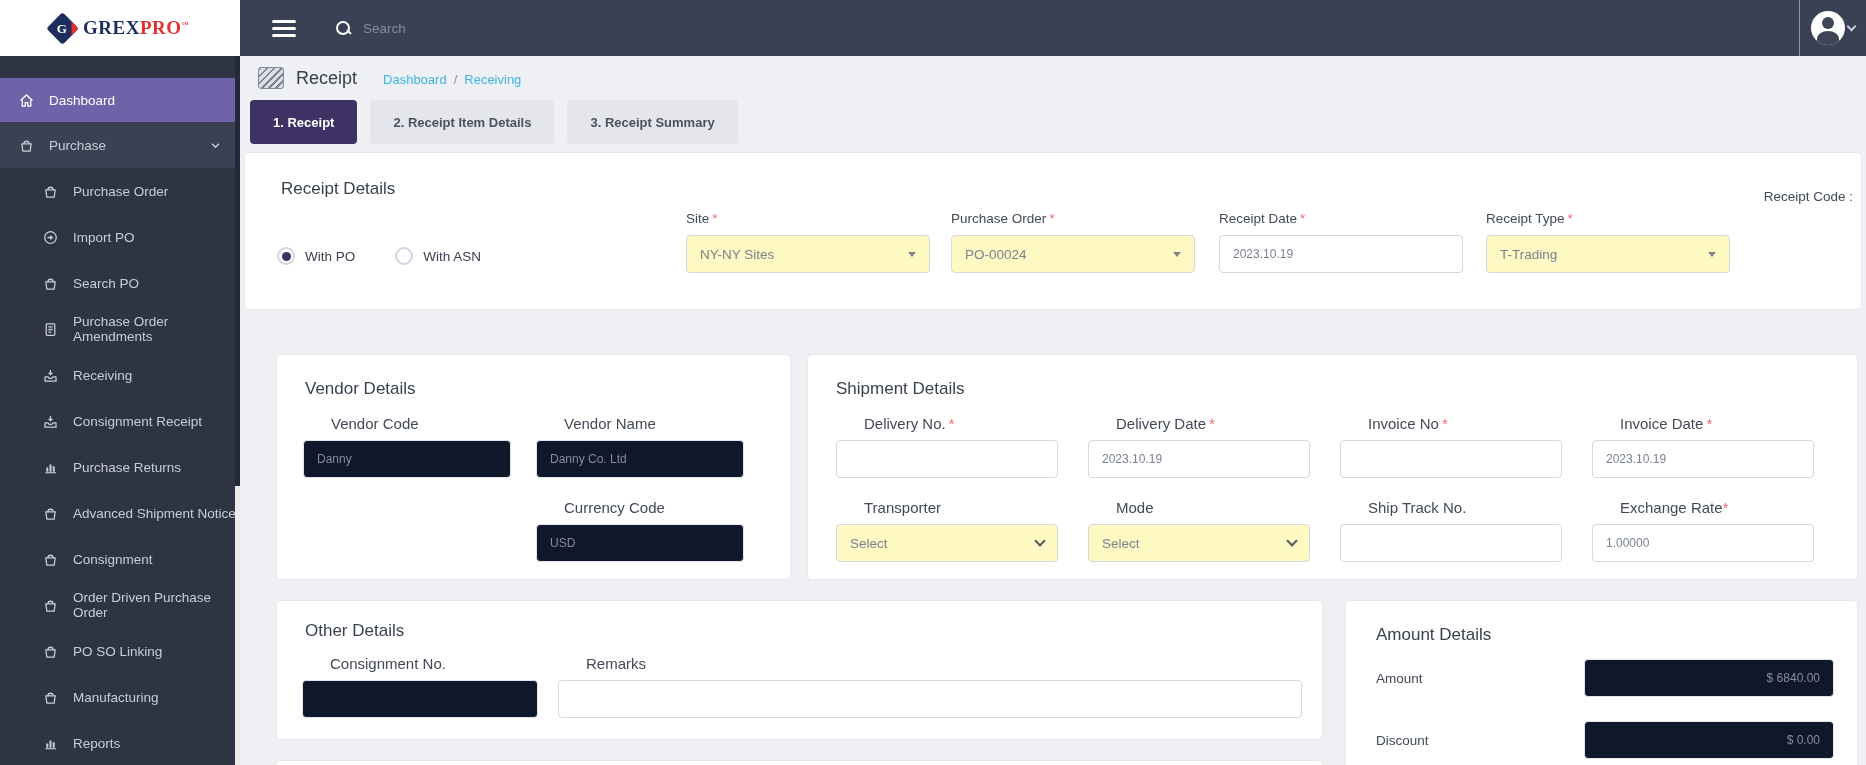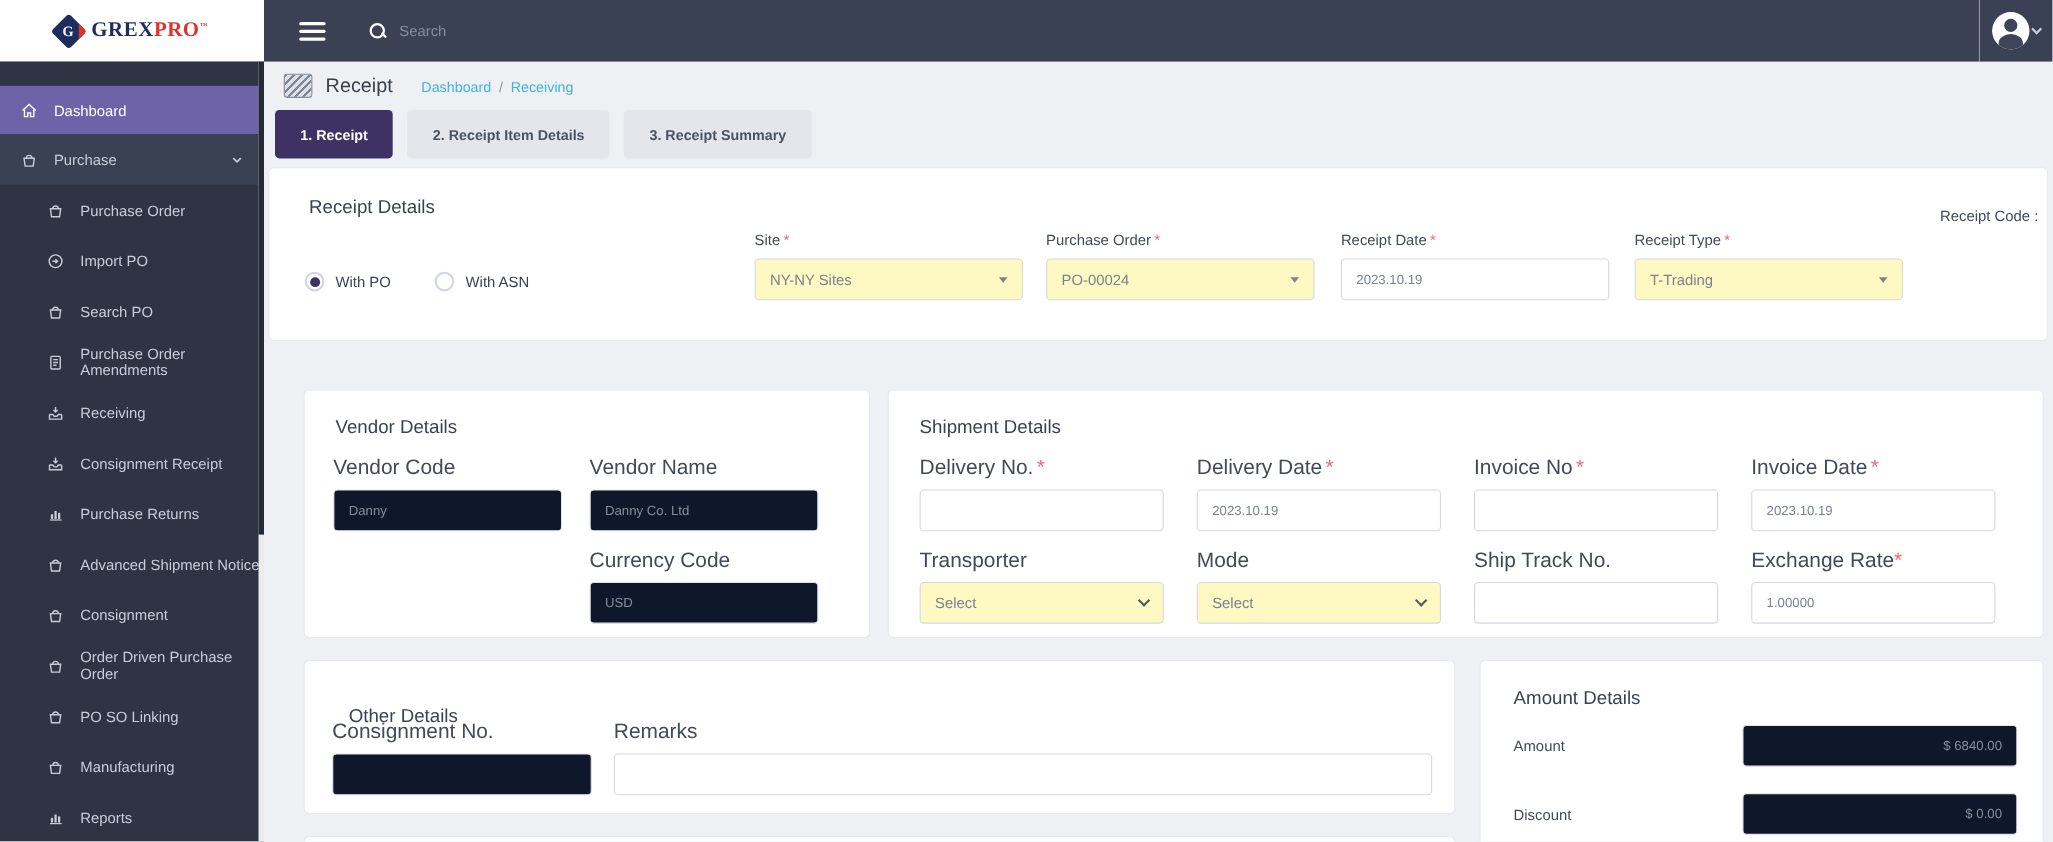--- a/index.html
+++ b/index.html
@@ -85,27 +85,27 @@
   .inp { width:100%; height:38px; border:1px solid #d4d8e1; border-radius:4px; background:#fff;
     font-size:12px; color:#7b8290; padding:0 13px; font-family:"Liberation Sans",sans-serif; outline:none; }
   .inp.dis { background:#0f172a; border-color:#e2e5ec; color:#868d99; }
   .receipt-code { position:absolute; right:8px; top:36px; font-size:13.5px; color:#424a57; }
 
   .cards-row { display:flex; gap:16px; margin:44px 8px 0 36px; align-items:flex-start; height:226px; }
   .vcard { position:relative; width:515px; height:226px; }
   .scard { position:relative; flex:1; height:226px; }
   .vcard .section-title, .scard .section-title { position:absolute; left:28px; top:24px; }
   .gfld { position:absolute; }
-  .gfld .lbl { font-size:19px; color:#424a57; margin-bottom:8px; }
+  .gfld .lbl { font-size:15px; color:#424a57; margin-bottom:8px;margin-left:28px; }
   .r1 { top:60px; } .r2 { top:144px; }
 
   .cards-row2 { display:flex; gap:22px; margin:20px 8px 0 36px; align-items:flex-start; height:140px; }
   .ocard { position:relative; width:1047px; height:140px; }
   .acard { position:relative; flex:1; height:188px; }
-  .ocard .section-title { position:absolute; left:40px; top:20px;margin-top:20px; }
+  .ocard .section-title { position:absolute; left:28px; top:20px; }
   .acard .section-title { position:absolute; left:30px; top:24px; }
   .amt-lbl { position:absolute; left:30px; font-size:13.5px; color:#424a57; }
   .amt-inp { position:absolute; left:238px; width:250px; text-align:right; }
 
   .sliver { margin:20px 0 0 36px; width:1047px; height:26px; background:#fff; border:1px solid #e7e9ef; border-radius:5px; }
 </style>
 </head>
 <body>
 
 <div class="topbar">

